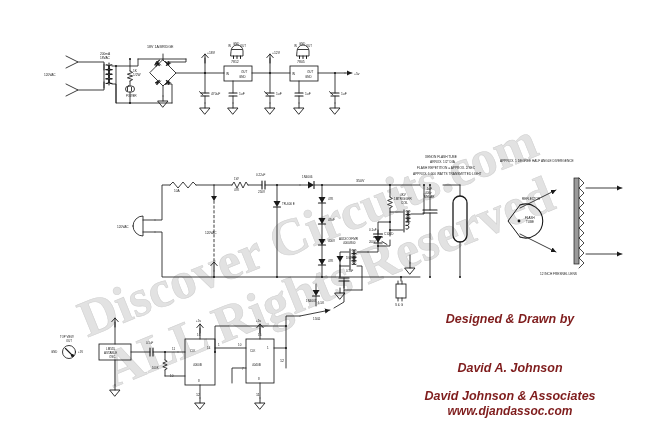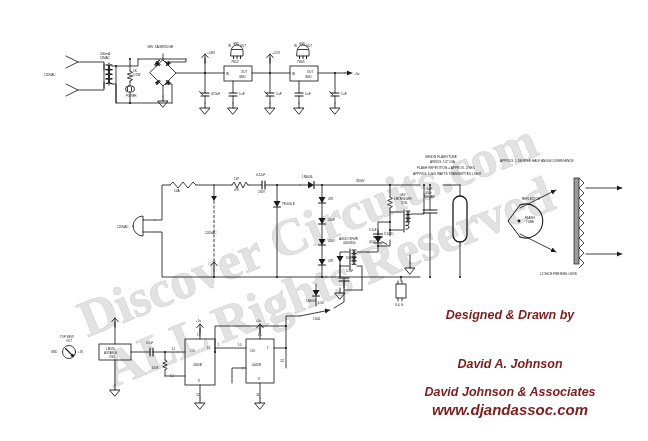--- a/index.html
+++ b/index.html
@@ -7,21 +7,21 @@
   body{width:648px;height:441px;overflow:hidden;
        font-family:"Liberation Sans", sans-serif;color:#111;}
   #root{position:relative;width:648px;height:441px;background:#ffffff;}
   svg#sheet{position:absolute;left:0;top:0;width:648px;height:441px;}
   .wm{position:absolute;left:0;top:0;width:648px;height:441px;pointer-events:none;}
   .sig{position:absolute;right:18px;bottom:22px;text-align:center;width:240px;}
   .sig div{font-style:italic;font-weight:bold;color:#7f1d1d;line-height:1.28;}
   .sig .l1{font-size:12.5px;}
   .sig .l2{font-size:12.5px;margin-top:33px;}
   .sig .l3{font-size:12.5px;margin-top:12px;}
-  .sig .l4{font-size:15px;}
+  .sig .l4{font-size:12px;}
 </style>
 </head>
 <body>
 
 <div id="root">
 
   <svg class="wm" viewBox="0 0 648 441">
     <g transform="translate(324,270) rotate(-22)">
       <text x="0" y="-26" text-anchor="middle" font-family="Liberation Serif, serif" font-size="52" font-weight="bold" fill="#e2e2e2" stroke="#d2d2d2" stroke-width="0.6">Discover Circuits.com</text>
       <text x="0" y="30" text-anchor="middle" font-family="Liberation Serif, serif" font-size="52" font-weight="bold" fill="#e2e2e2" stroke="#d2d2d2" stroke-width="0.6">ALL Rights Reserved</text>

